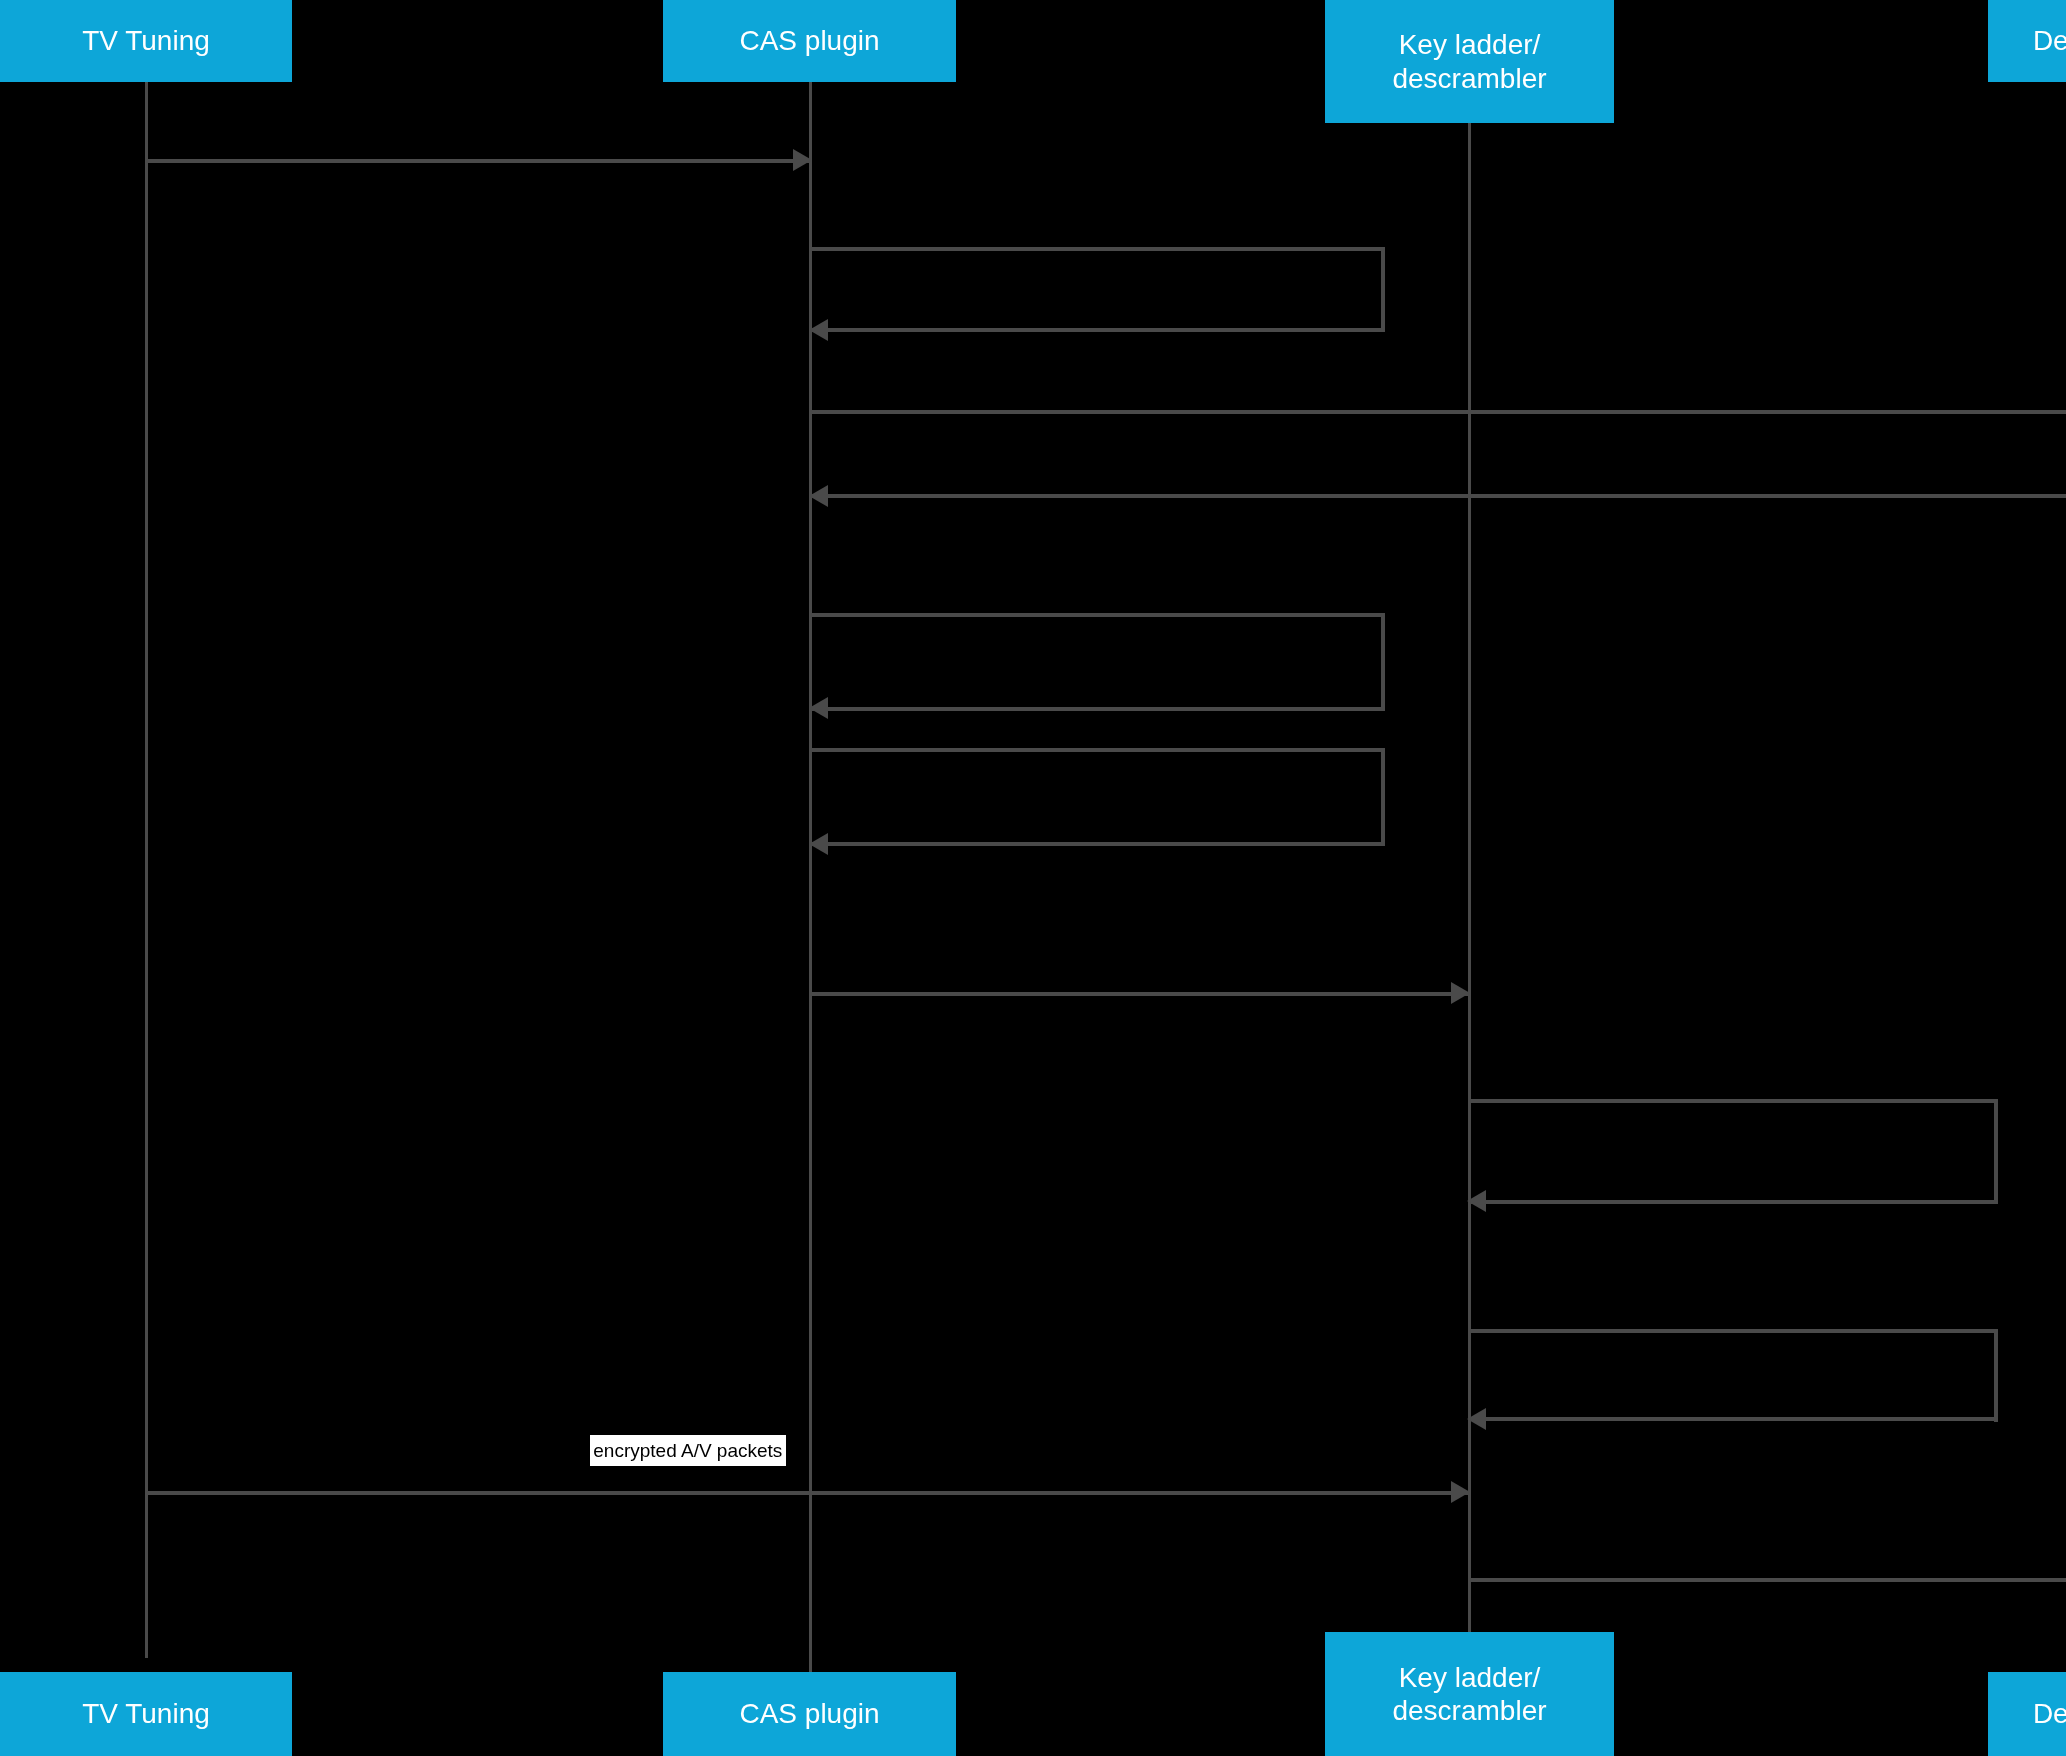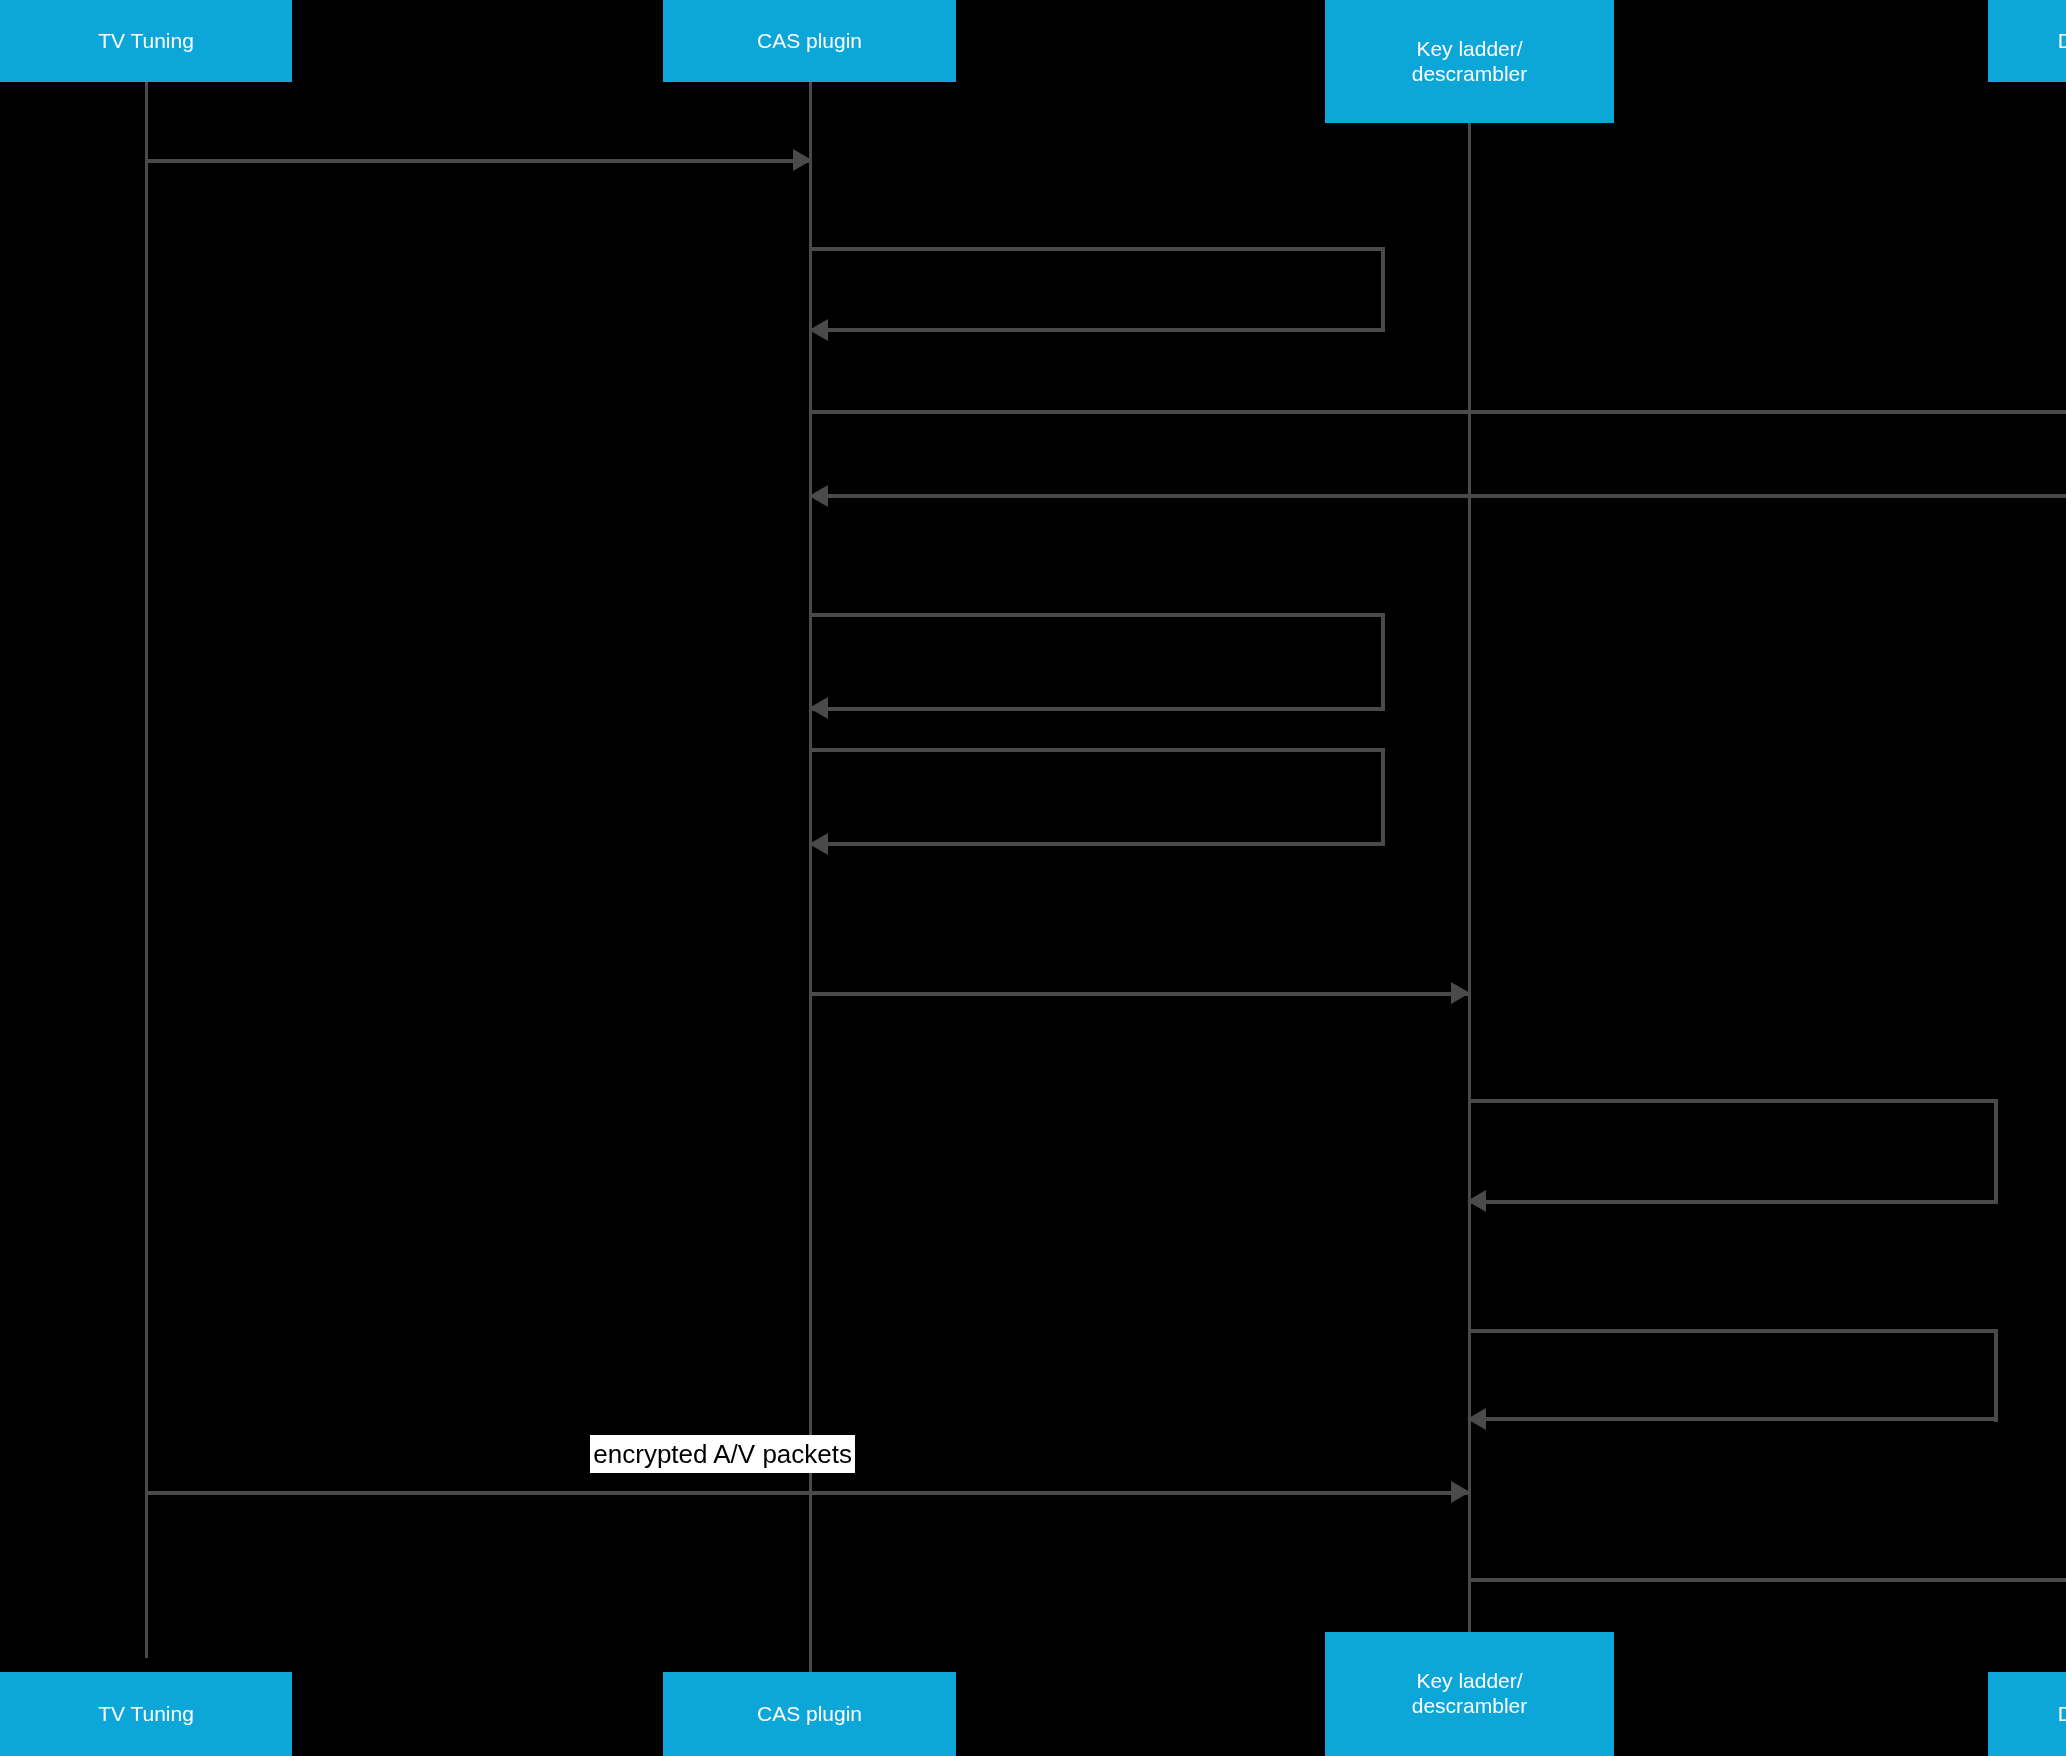--- a/index.html
+++ b/index.html
@@ -27,21 +27,21 @@
     position: absolute;
     background: #0DA6D8;
     display: flex;
     align-items: center;
     justify-content: center;
     box-sizing: border-box;
   }
   .participant-label {
     color: #ffffff;
     font-family: "Liberation Sans", sans-serif;
-    font-size: 21px;
+    font-size: 28px;
     line-height: 1.18;
     text-align: center;
     white-space: pre-line;
     letter-spacing: 0px;
   }
   .msg-line {
     position: absolute;
     height: 4.1px;
     background: #4a4a4a;
   }
@@ -63,21 +63,21 @@
   .arrowhead.left {
     border-top: 11.6px solid transparent;
     border-bottom: 11.6px solid transparent;
     border-right: 19px solid #4a4a4a;
   }
   .msg-label {
     position: absolute;
     background: #ffffff;
     color: #000000;
     font-family: "Liberation Sans", sans-serif;
-    font-size: 26px;
+    font-size: 19px;
     line-height: 1.0;
     padding: 5.8px 3.3px 6.6px 3.3px;
     white-space: nowrap;
     box-sizing: border-box;
   }
 </style>
 </head>
 <body>
 
 <div id="diagram-root">

